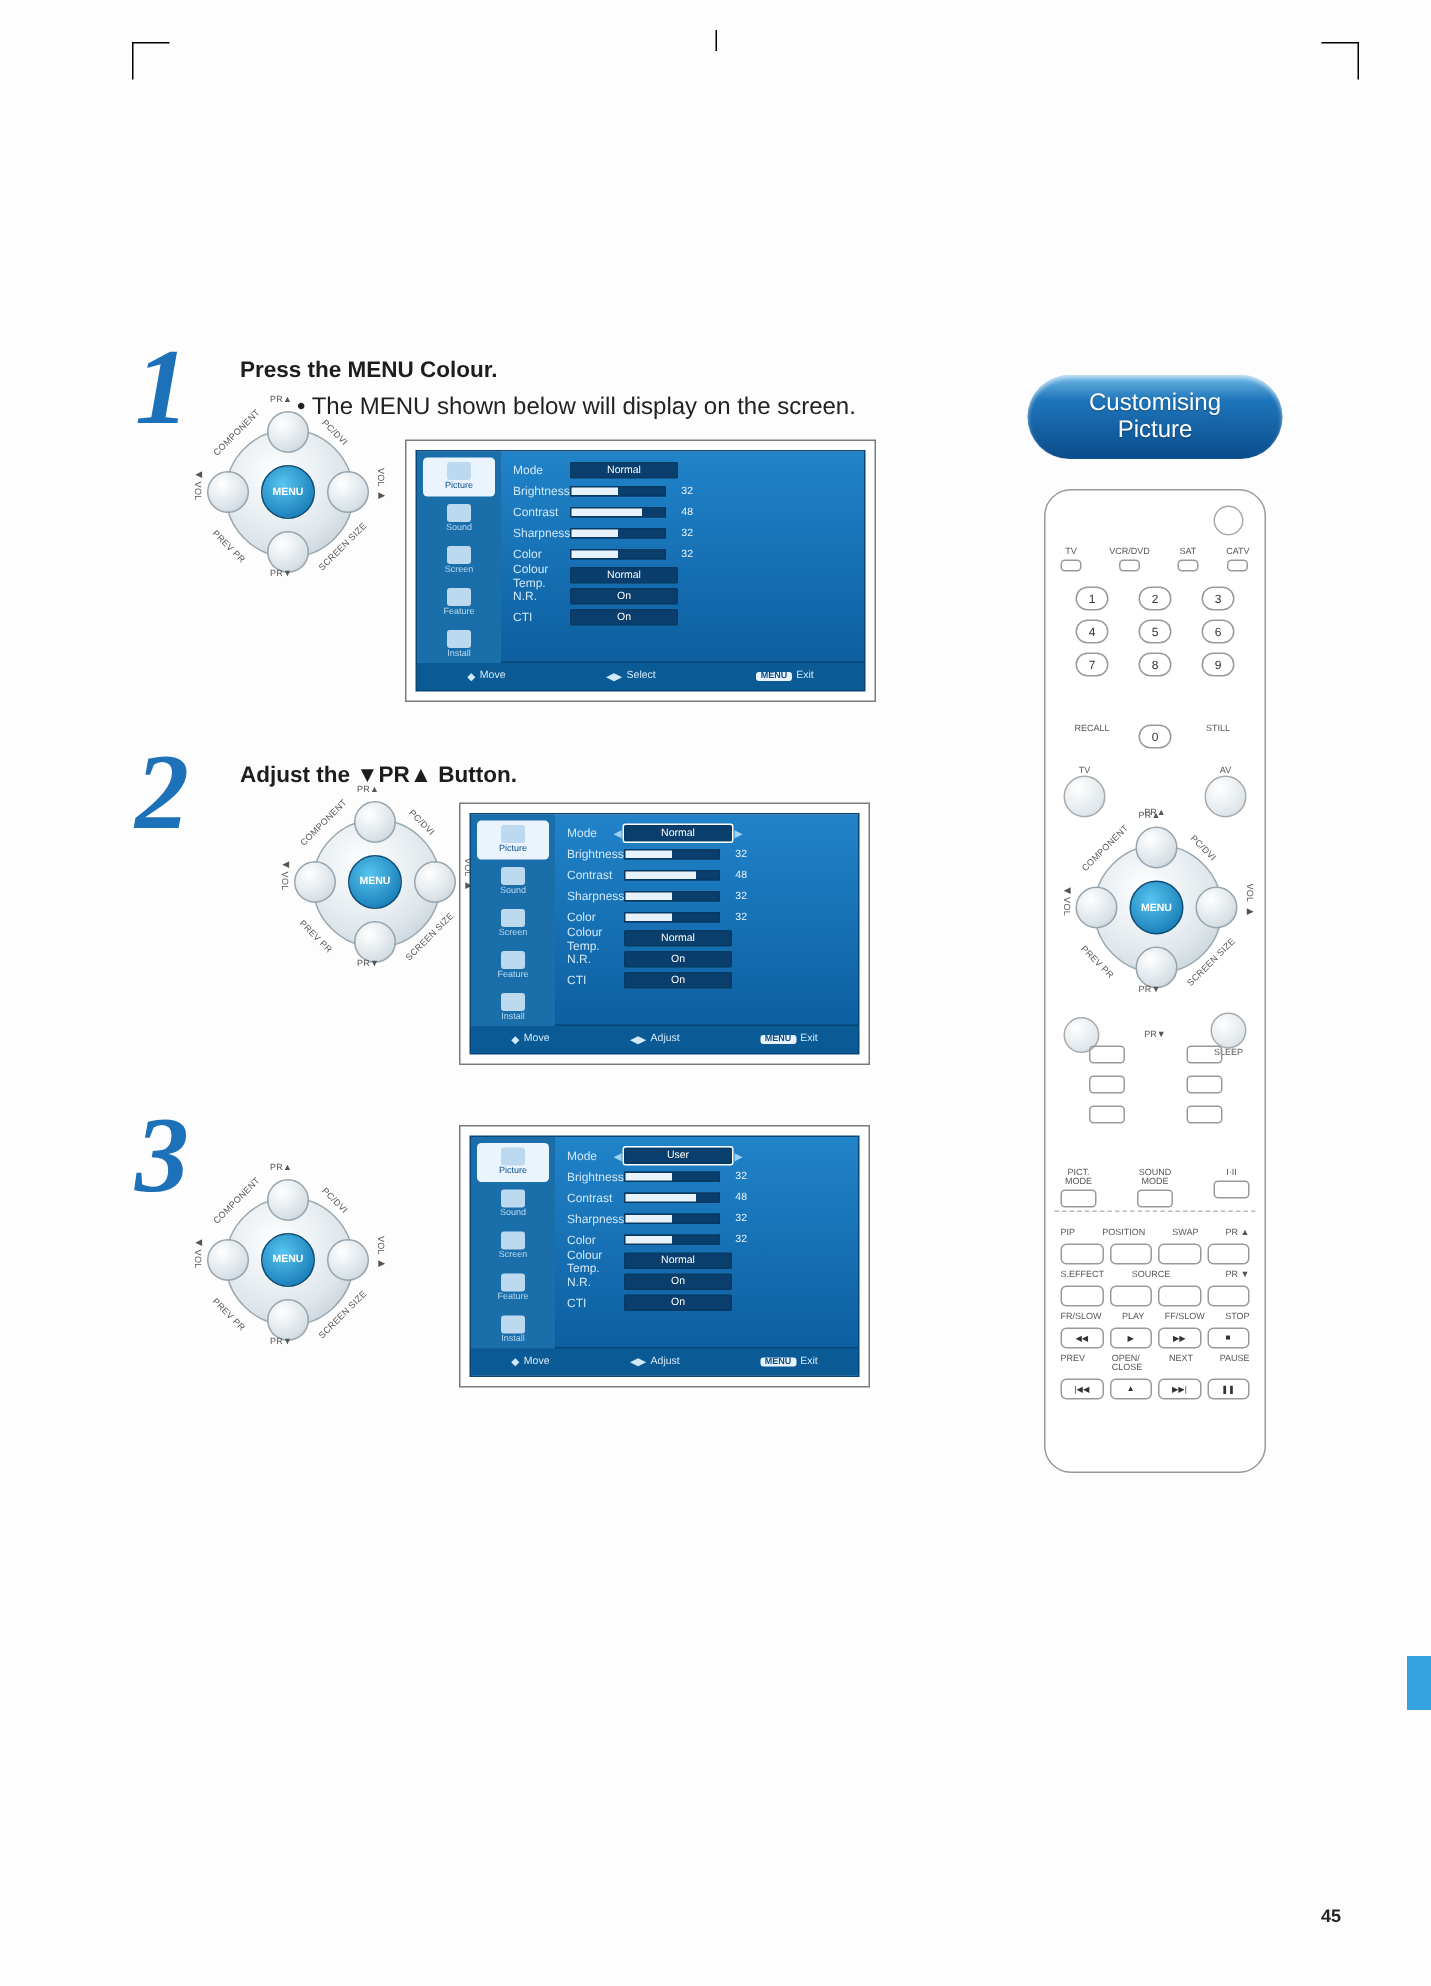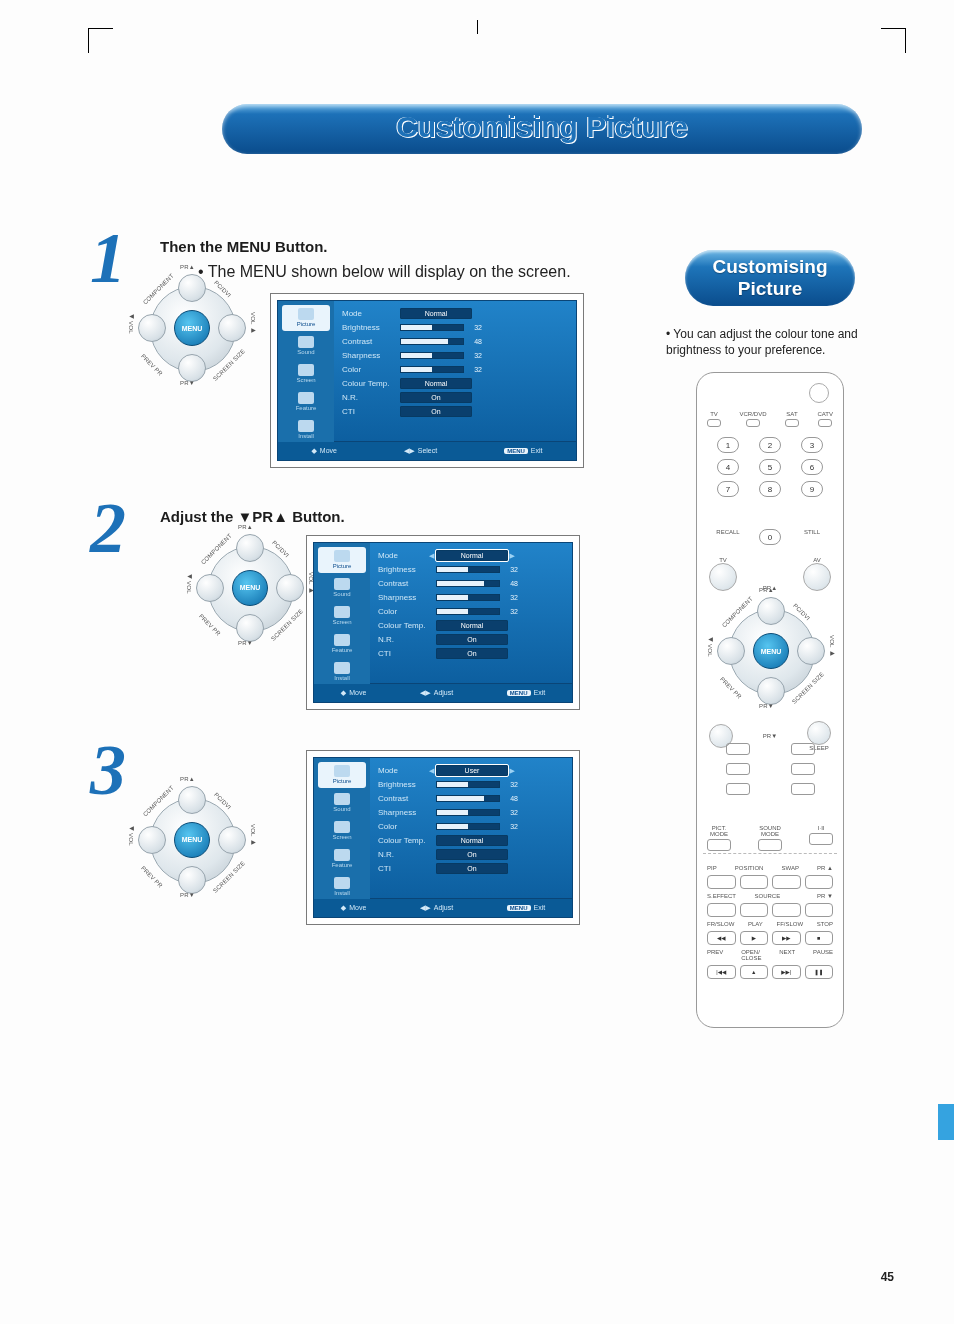--- a/index.html
+++ b/index.html
@@ -43,36 +43,36 @@
   
   .osd-wrap{margin:10px 0 0 180px;border:1px solid #7a7a7a;padding:6px;background:#fff;width:300px}
   .osd-wrap.narrow{width:260px;margin-left:216px}
   .osd{background:linear-gradient(#2183c9,#0a5a9a);border:1px solid #0a4577;position:relative;font-size:8px;color:#cfe7f7}
   .osd-side{position:absolute;left:0;top:0;bottom:18px;width:56px;background:#1a6fab;padding-top:2px}
   .osd-side-item{height:26px;margin:2px 4px;border-radius:3px;display:flex;flex-direction:column;align-items:center;justify-content:center;font-size:6px;color:#b8d9ef}
   .osd-side-item.sel{background:#e9f4fc;color:#0a4c8c}
   .osd-side-item .ico{width:16px;height:12px;background:#bcd9ef;margin-bottom:1px;border-radius:2px}
   .osd-body{margin-left:56px;padding:6px 8px;min-height:128px}
   .osd-row{display:flex;align-items:center;height:14px}
-  .osd-row .lab{width:58px;font-size:8px}
+  .osd-row .lab{width:38px;font-size:8px}
   .osd-row .pill{width:70px;height:9px;border:1px solid #073a63;background:#0a3f6d;color:#fff;font-size:7px;display:flex;align-items:center;justify-content:center;border-radius:1px;position:relative}
   .osd-row .pill.sel{outline:1px solid #fff}
   .osd-row .pill .arr-l,.osd-row .pill .arr-r{position:absolute;color:#9cd2f4;font-size:7px}
   .osd-row .pill .arr-l{left:-8px}.osd-row .pill .arr-r{right:-8px}
   .osd-row .slider{width:62px;height:5px;background:#0a3f6d;border:1px solid #073a63;position:relative;margin-right:4px}
   .osd-row .slider .fill{position:absolute;left:0;top:0;bottom:0;background:#e7f2fb}
   .osd-row .val{width:14px;font-size:7px;color:#e9f4fc;text-align:right}
   .osd-foot{height:18px;background:#0a5a96;border-top:1px solid #0a4577;display:flex;align-items:center;justify-content:space-around;font-size:7px;color:#d3e9f8}
   .osd-foot .tag{display:flex;align-items:center;gap:3px}
   .osd-foot .menu-badge{background:#e9f4fc;color:#0a4c8c;border-radius:2px;padding:0 3px;font-size:6px;font-weight:bold}
   
   .pill-heading{width:170px;height:56px;border-radius:28px;margin:0 auto 20px;
     background:linear-gradient(#70b9e6,#1e75ba 30%,#0a4c8c);display:flex;align-items:center;justify-content:center;
     box-shadow:inset 0 2px 3px rgba(255,255,255,.6);text-align:center}
-  .pill-heading span{color:#fff;font-weight:bold;font-size:19px;line-height:1.15;text-shadow:0 1px 1px rgba(0,0,0,.3)}
+  .pill-heading span{color:#fff;font-weight:normal;font-size:16px;line-height:1.15;text-shadow:0 1px 1px rgba(0,0,0,.3)}
   .right-text{font-size:12px;color:#222;margin:0 4px 14px 6px;line-height:1.35}
   
   .remote{width:148px;height:656px;margin:0 auto;border:1px solid #999;border-radius:18px;background:#fff;position:relative;padding:8px 6px;box-sizing:border-box}
   .remote .pwr{width:18px;height:18px;border:1px solid #aaa;border-radius:50%;position:absolute;right:14px;top:10px}
   .remote .src-row{position:absolute;top:38px;left:10px;right:10px;display:flex;justify-content:space-between;font-size:6px;color:#555}
   .remote .src-row div{display:flex;flex-direction:column;align-items:center;gap:2px}
   .remote .src-row .o{width:12px;height:6px;border:1px solid #999;border-radius:3px}
   .remote .num-grid{position:absolute;top:64px;left:18px;right:18px;display:grid;grid-template-columns:repeat(3,1fr);gap:6px 16px;justify-items:center}
   .remote .num{width:20px;height:14px;border:1px solid #999;border-radius:8px;font-size:8px;display:flex;align-items:center;justify-content:center;color:#333}
   .remote .lbl{font-size:6px;color:#555;text-align:center}
@@ -93,28 +93,25 @@
   .page-num{position:absolute;right:60px;bottom:40px;font-size:12px;font-weight:bold;color:#222}
 </style>
 </head>
 <body>
 
 <div class="page">
   <div class="crop-tl"></div>
   <div class="crop-tr"></div>
   <div class="center-top"></div>
 
-  <div class="title-banner">
-    <span>Customising Picture</span>
-  </div>
 
   <div class="left-col">
       <div class="step">
         <div class="big-num">1</div>
-        <h3 class="step-heading">Then the MENU Button.</h3>
+        <h3 class="step-heading">Press the MENU Colour.</h3>
         <p class="step-text">• The MENU shown below will display on the screen.</p>
         <div class="dpad">
           <div class="dpad-circle"></div>
           <div class="dpad-btn u"></div>
           <div class="dpad-btn d"></div>
           <div class="dpad-btn l"></div>
           <div class="dpad-btn r"></div>
           <div class="dpad-center">MENU</div>
           <div class="dpad-lbl top">PR▲</div>
           <div class="dpad-lbl bot">PR▼</div>
@@ -425,21 +422,20 @@
       </div>
     </div>
 
   <div class="right-col">
     <div class="pill-heading">
       <span>
         <span>Customising</span><br>
         <span>Picture</span>
       </span>
     </div>
-    <p class="right-text">• You can adjust the colour tone and brightness to your preference.</p>
     <div class="remote">
         <div class="pwr"></div>
         <div class="src-row">
           <div>
             <span>TV</span>
             <div class="o"></div>
           </div>
           <div>
             <span>VCR/DVD</span>
             <div class="o"></div>

